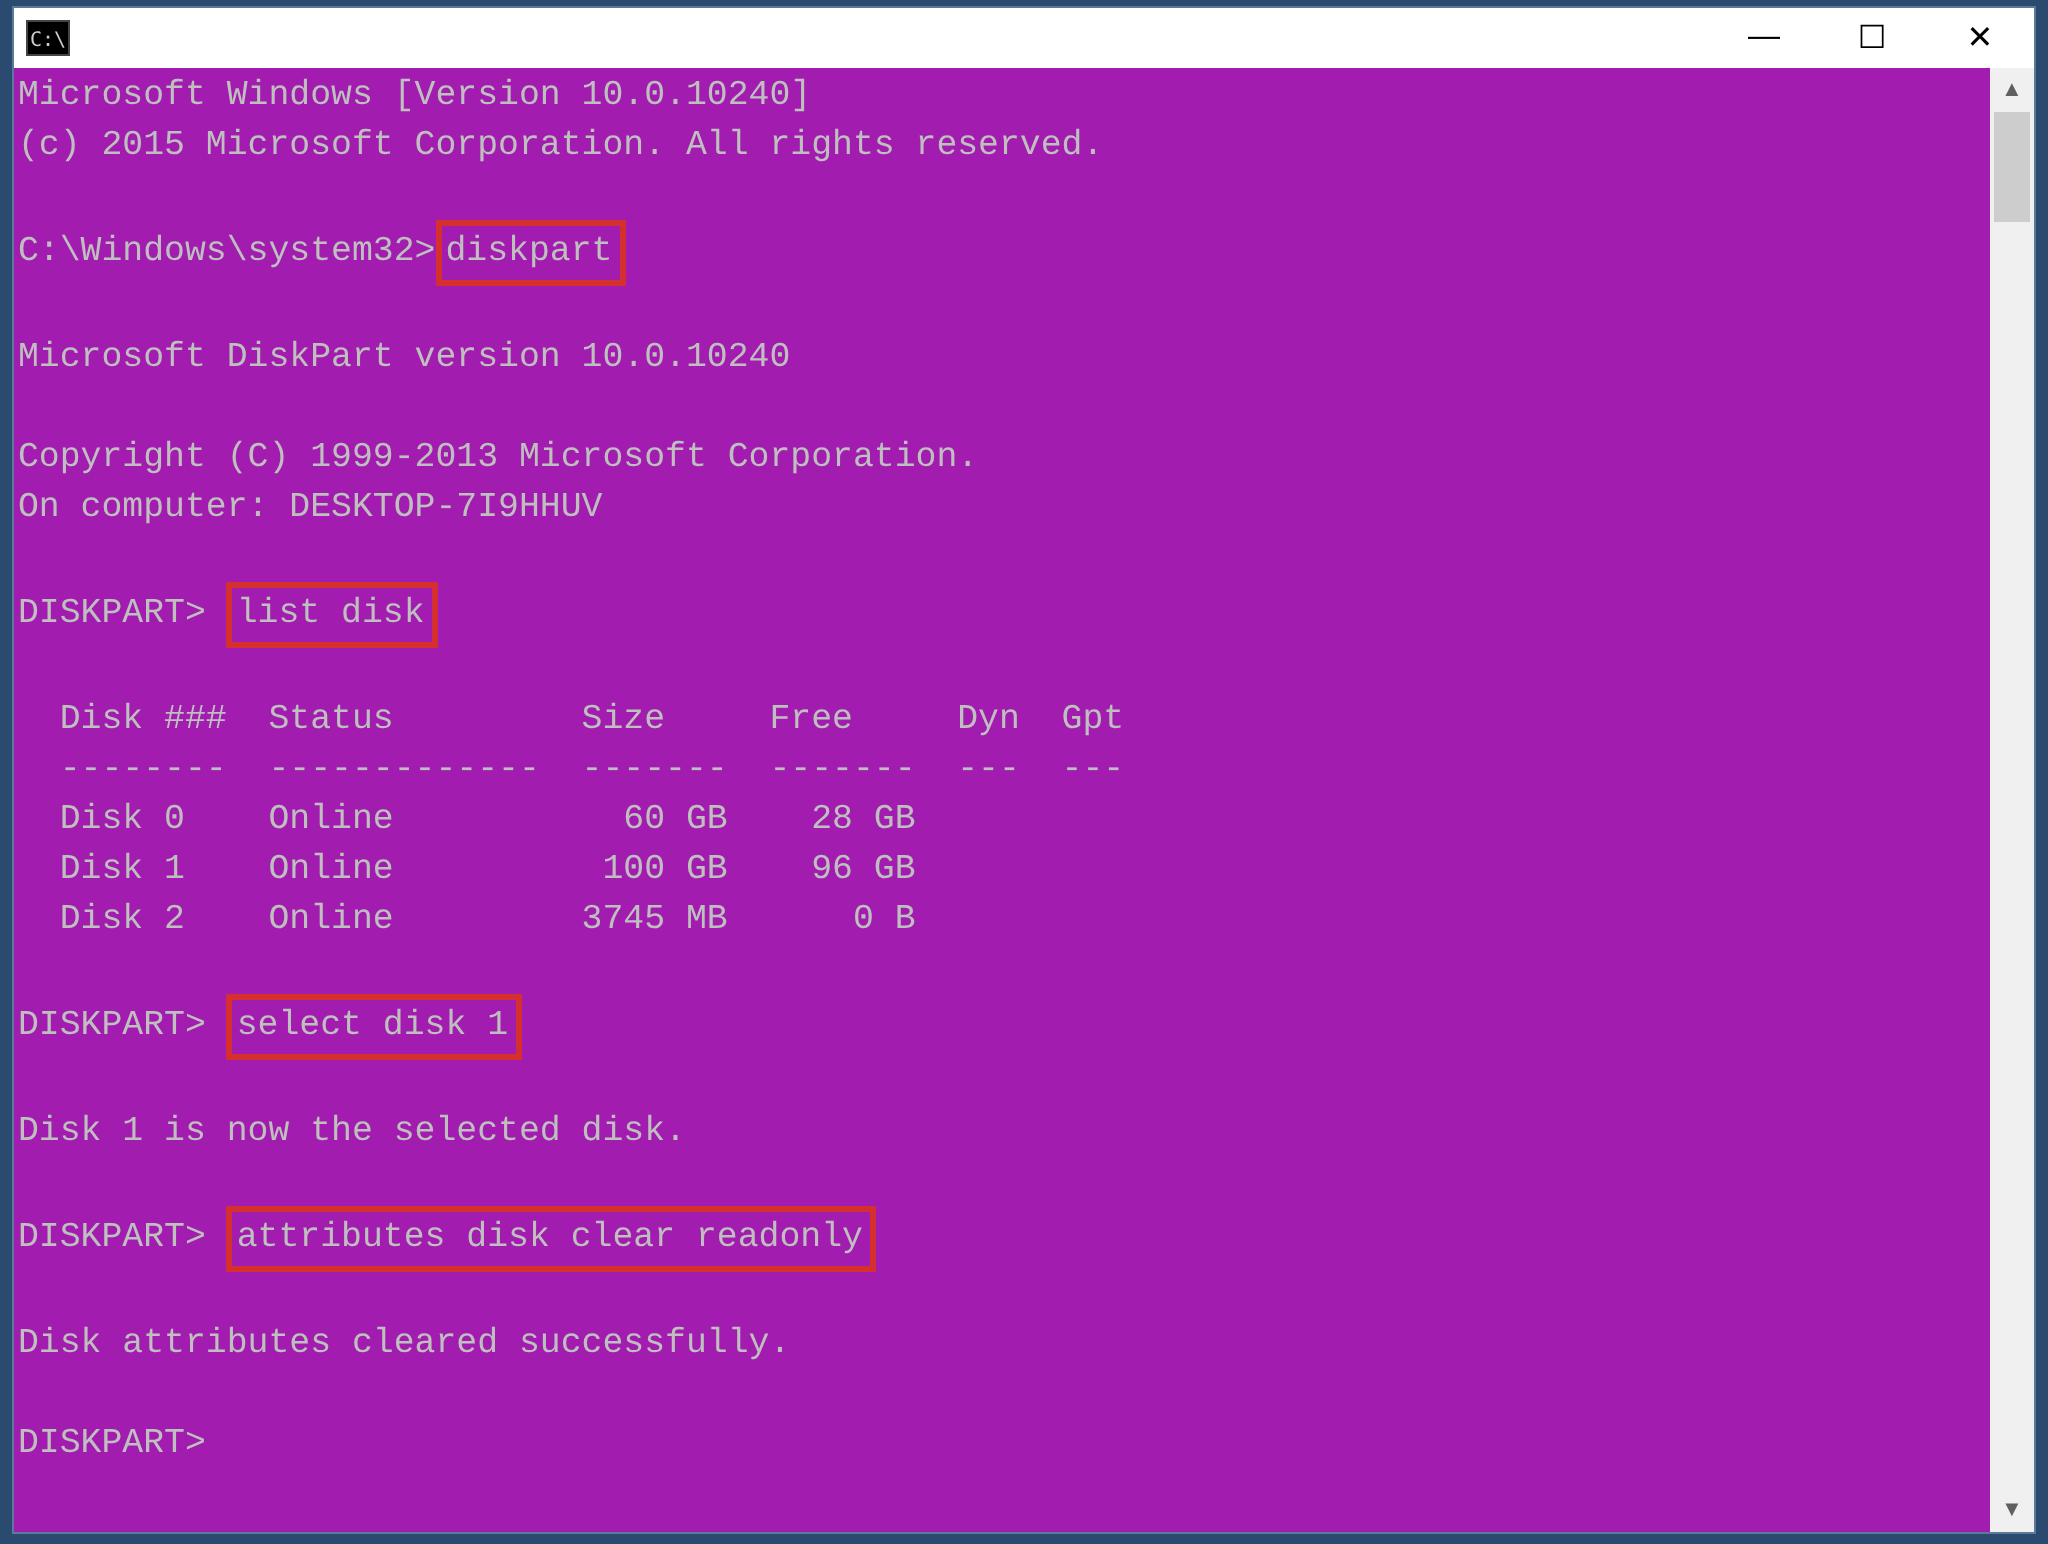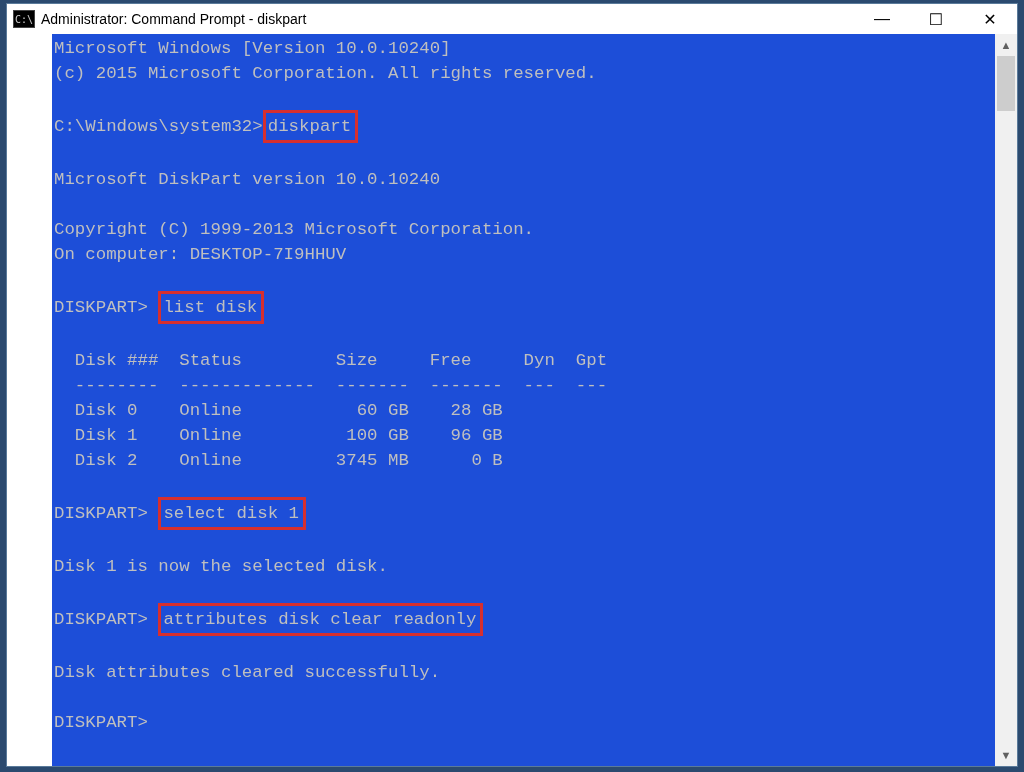--- a/index.html
+++ b/index.html
@@ -39,24 +39,23 @@
   .win-controls { display: flex; height: 100%; }
   .win-btn {
     width: 54px; height: 100%;
     display: flex; align-items: center; justify-content: center;
     font-size: 16px; color: #000;
     cursor: default;
   }
 
   .client {
     flex: 1 1 auto;
-    background: #1d4ed8;
+    background: #a21caf;
     position: relative;
     display: flex;
-    margin-left: 45px;
   }
   .term {
     flex: 1 1 auto;
     color: #bfbfbf;
     font-family: Consolas, "Courier New", monospace;
     font-size: 17.4px;
     line-height: 25px;
     white-space: pre;
     padding: 2px 0 0 2px;
     overflow: hidden;
@@ -90,21 +89,20 @@
 </head>
 <body>
 
 <div class="window">
   <div class="titlebar">
     <span class="app-icon">
       <svg width="18" height="12" viewBox="0 0 18 12">
           <text x="0" y="10" font-family="Consolas,monospace" font-size="10" fill="#ccc">C:\</text>
         </svg>
     </span>
-    <span class="title-text">Administrator: Command Prompt - diskpart</span>
     <span class="spacer"></span>
     <div class="win-controls">
       <div class="win-btn">—</div>
       <div class="win-btn">☐</div>
       <div class="win-btn close">✕</div>
     </div>
   </div>
 
   <div class="client">
     <div class="term"><span>Microsoft Windows [Version 10.0.10240]</span>

